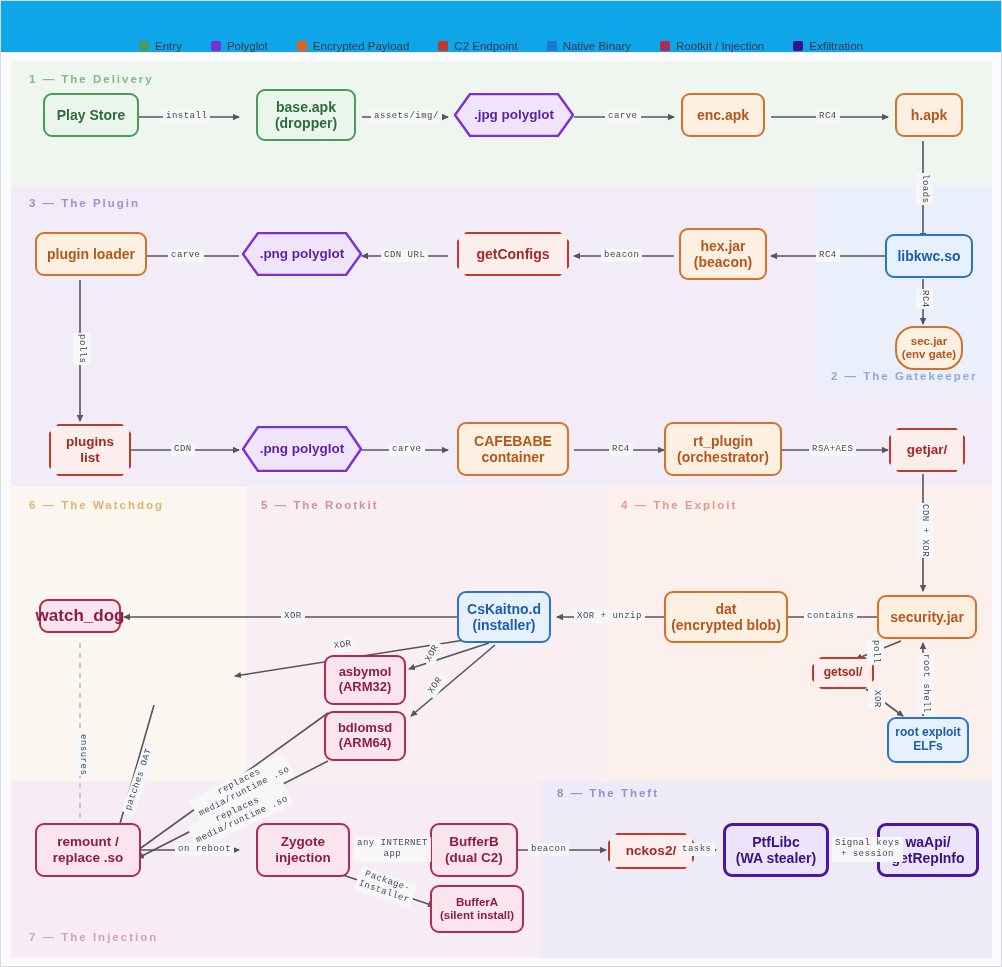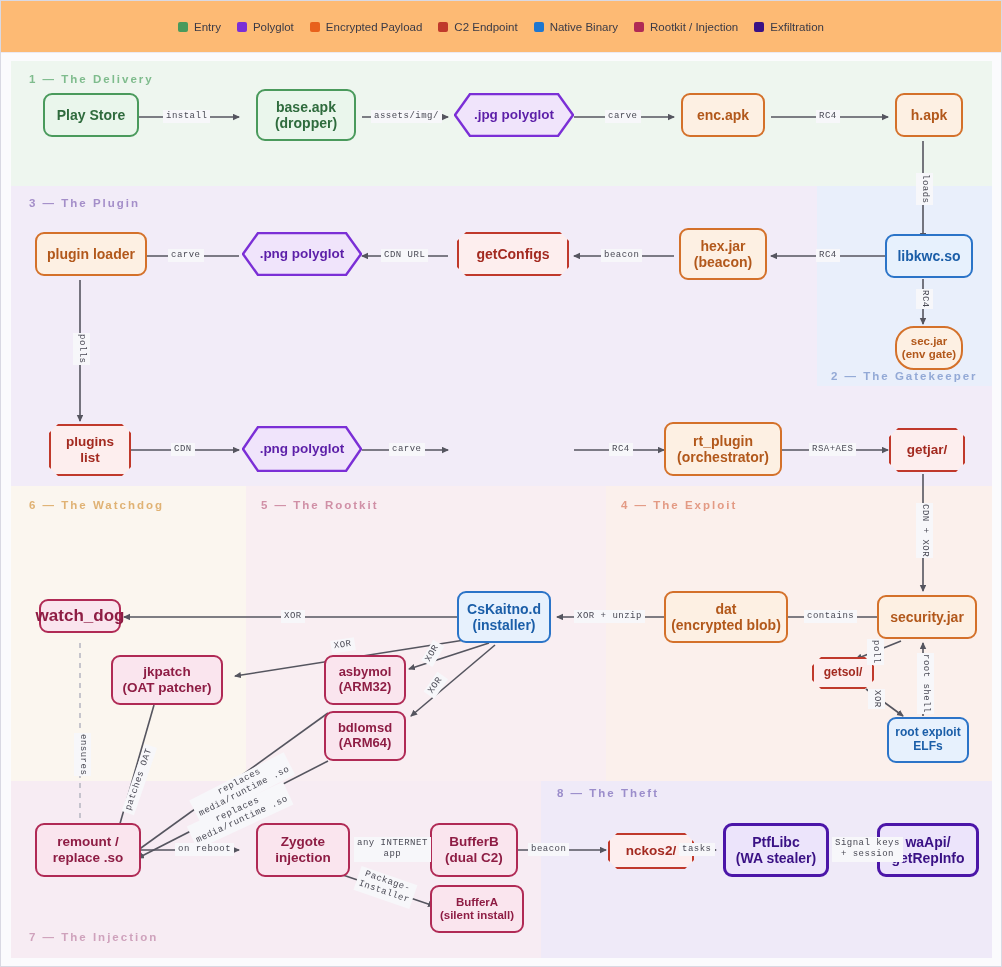--- a/index.html
+++ b/index.html
@@ -1,22 +1,22 @@
 <!DOCTYPE html>
 <html><head>
 <meta charset="utf-8">
 <style>
   html,body{margin:0;padding:0;background:#ffffff;}
   body{font-family:"Liberation Sans",sans-serif;}
   #page{position:relative;width:1002px;height:967px;background:#fbfbfd;
         border:1px solid #d9d9e3;box-sizing:border-box;overflow:hidden;}
 
   
-  #legend{position:absolute;left:0;top:0;width:1000px;height:52px;background:#fdba74;
-          display:flex;align-items:center;justify-content:center;gap:16px;
+  #legend{position:absolute;left:0;top:0;width:1000px;height:52px;background:#0ea5e9;
+          display:flex;align-items:flex-end;justify-content:center;gap:29px;
           border-bottom:1px solid #eceaf2;box-sizing:border-box;}
   .lg{display:flex;align-items:center;gap:6px;font-size:11.5px;color:#3a3a46;}
   .sw{width:10px;height:10px;border-radius:2px;display:block;}
 
   
   #canvas{position:absolute;left:10px;top:60px;width:981px;height:897px;}
   .zone{position:absolute;box-sizing:border-box;}
   .zlabel{position:absolute;font-size:11.5px;letter-spacing:2px;font-weight:bold;}
 
   
@@ -220,20 +220,24 @@
       <span class="l2">list</span>
       </div>
 
     <div class="node hex" style="left:231px;top:365px;width:120px;height:46px;font-size:13.5px;color:#5c1fa8;">
       <svg class="hexin" viewBox="0 0 120 46" preserveAspectRatio="none">
         <polygon points="16,1 104,1 119,23 104,45 16,45 1,23" fill="#f0e4fb" stroke="#7b2fd6" stroke-width="2.4"></polygon>
         </svg>
       <span class="hextxt">.png polyglot</span>
       </div>
 
+    <div class="node rect c-enc" style="left:446px;top:361px;width:112px;height:54px;font-size:14px;">
+      <span>CAFEBABE</span>
+      <span class="l2">container</span>
+      </div>
 
     <div class="node rect c-enc" style="left:653px;top:361px;width:118px;height:54px;font-size:14px;">
       <span>rt_plugin</span>
       <span class="l2">(orchestrator)</span>
       </div>
 
     <div class="node oct c-c2" style="left:878px;top:367px;width:76px;height:44px;font-size:13.5px;">
       <span>getjar/</span>
       </div>
 
@@ -257,24 +261,20 @@
 
     <div class="node rect c-native" style="left:446px;top:530px;width:94px;height:52px;font-size:14px;">
       <span>CsKaitno.d</span>
       <span class="l2">(installer)</span>
       </div>
 
     <div class="node rect c-root" style="left:28px;top:538px;width:82px;height:34px;font-size:17px;">
       <span>watch_dog</span>
       </div>
 
-    <div class="node rect c-root" style="left:100px;top:594px;width:112px;height:50px;font-size:13.5px;">
-      <span>jkpatch</span>
-      <span class="l2">(OAT patcher)</span>
-      </div>
 
     <div class="node rect c-root" style="left:313px;top:594px;width:82px;height:50px;font-size:13px;">
       <span>asbymol</span>
       <span class="l2">(ARM32)</span>
       </div>
 
     <div class="node rect c-root" style="left:313px;top:650px;width:82px;height:50px;font-size:13px;">
       <span>bdlomsd</span>
       <span class="l2">(ARM64)</span>
       </div>

